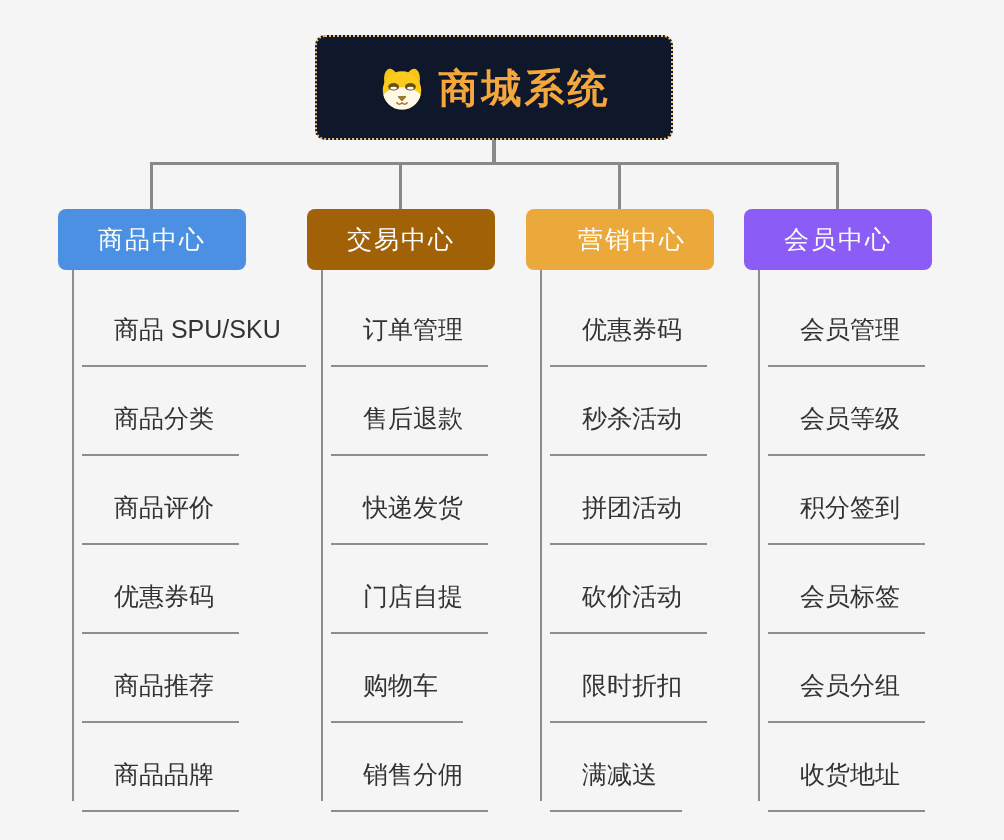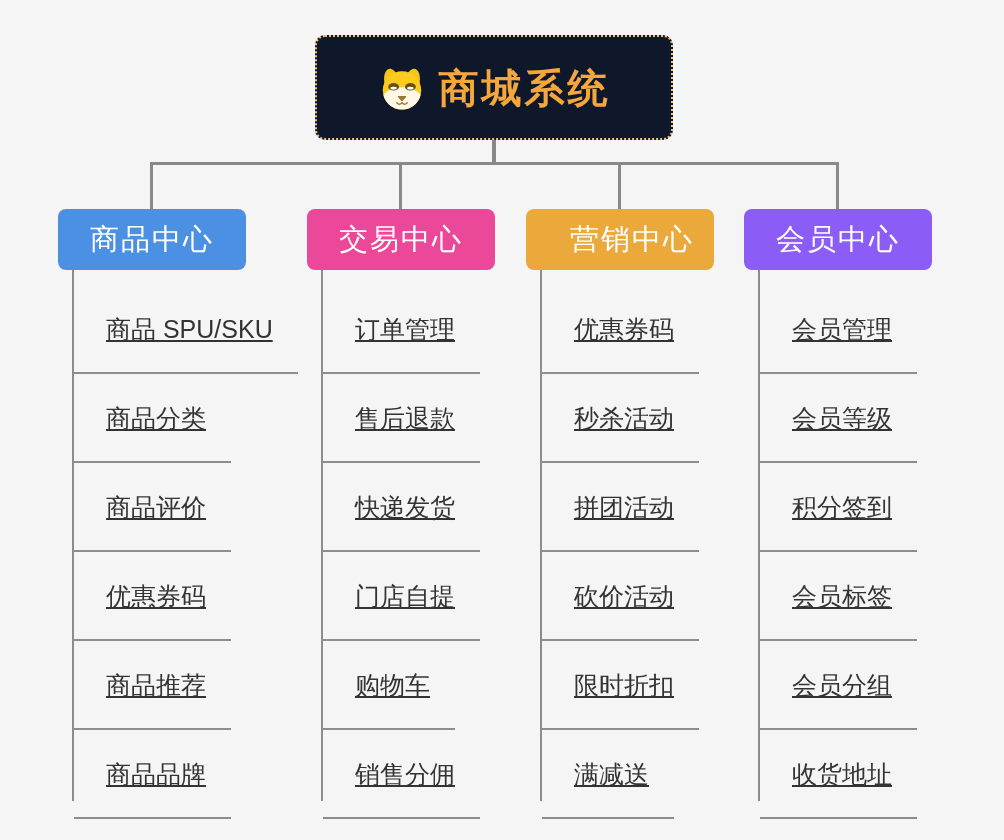--- a/index.html
+++ b/index.html
@@ -38,37 +38,36 @@
   .drop{top:162px;width:3px;height:47px;}
   .drop-0{left:150px;} .drop-1{left:399px;} .drop-2{left:618px;} .drop-3{left:836px;}
   
   .column{position:absolute;top:209px;width:260px;height:631px;}
   .col-0{left:58px;} .col-1{left:307px;} .col-2{left:526px;} .col-3{left:744px;}
   .branch-header{
     width:188px;height:61px;
     border-radius:8px;
     display:flex;align-items:center;justify-content:center;
     color:#ffffff;
-    font-size:29px;letter-spacing:2px;
+    font-size:25px;letter-spacing:2px;
     white-space:nowrap;
     box-sizing:border-box;
   }
   .trunk{
     position:absolute;left:14px;top:61px;
     width:2px;height:531px;
     background:#8d8d8d;
   }
   .child{
-    position:absolute;left:16px;
+    position:absolute;left:24px;
     white-space:nowrap;
     font-size:25px;line-height:33px;
     color:#333333;
-    padding:0 25px 26px 32px;
+    padding:0 25px 19px 32px;
     border-bottom:2px solid #8d8d8d;
-    text-decoration:underline;
   }
   .r0{top:104px;} .r1{top:193px;} .r2{top:282px;} .r3{top:371px;} .r4{top:460px;} .r5{top:549px;}
 </style>
 </head>
 <body>
 
 <div class="canvas">
 
   <div class="root-node">
     <svg class="dog-icon" viewBox="0 0 60 56" aria-hidden="true">
@@ -101,21 +100,21 @@
     <div class="trunk"></div>
     <div class="child r0">商品 SPU/SKU</div>
     <div class="child r1">商品分类</div>
     <div class="child r2">商品评价</div>
     <div class="child r3">优惠券码</div>
     <div class="child r4">商品推荐</div>
     <div class="child r5">商品品牌</div>
   </div>
 
   <div class="column col-1">
-    <div class="branch-header" style="background: #ec4899; text-align: center;">交易中心</div>
+    <div class="branch-header" style="background: #a16207; text-align: center;">交易中心</div>
     <div class="trunk"></div>
     <div class="child r0">订单管理</div>
     <div class="child r1">售后退款</div>
     <div class="child r2">快递发货</div>
     <div class="child r3">门店自提</div>
     <div class="child r4">购物车</div>
     <div class="child r5">销售分佣</div>
   </div>
 
   <div class="column col-2">

